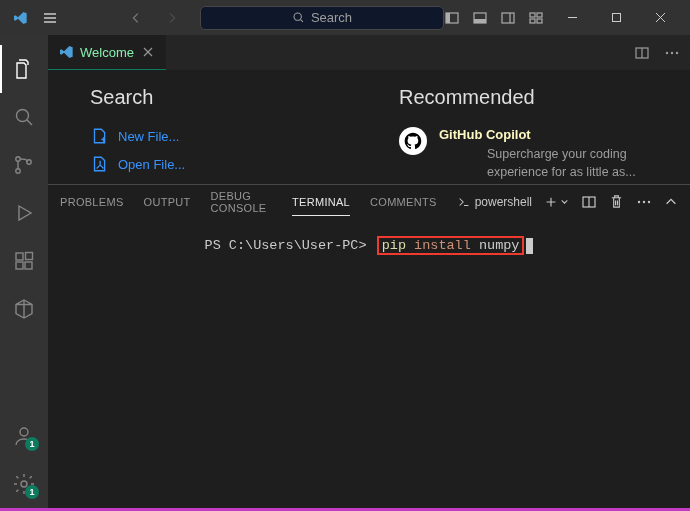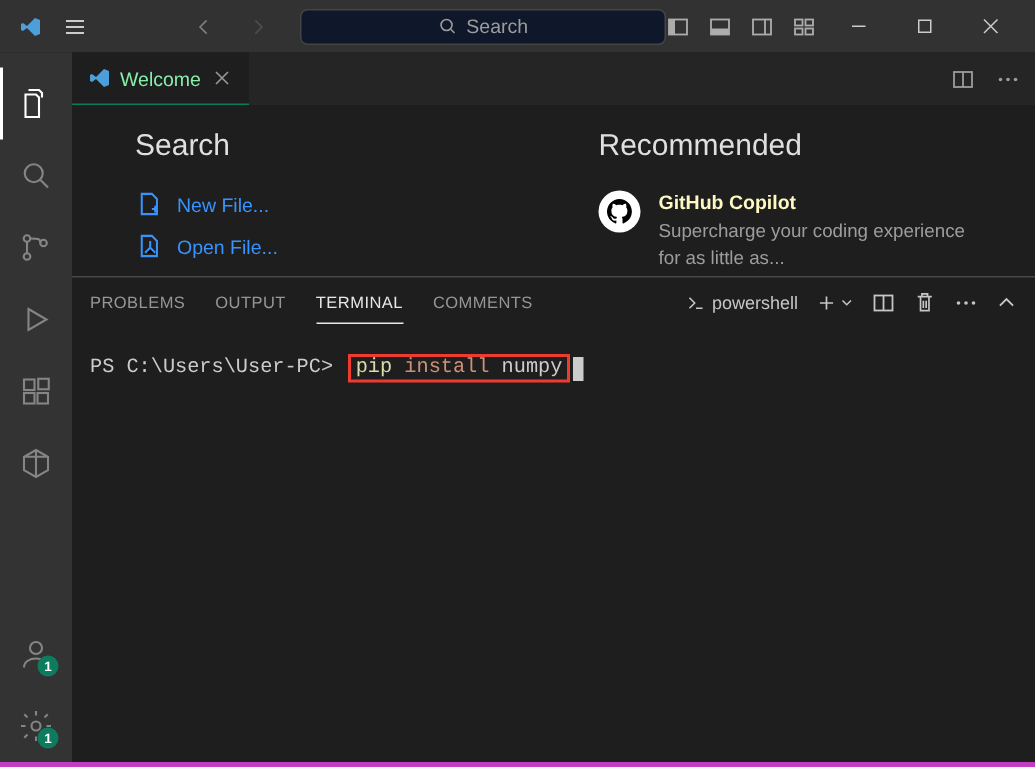--- a/index.html
+++ b/index.html
@@ -178,27 +178,28 @@
       height: 28px;
       background: #fff;
       border-radius: 50%;
       display: flex;
       align-items: center;
       justify-content: center;
       color: #000;
       flex-shrink: 0;
     }
     .rectitle { color: #fef9c3; font-weight: 600; margin-bottom: 3px; }
-    .recdesc { color: #9d9d9d; font-size: 12.5px; line-height:1.45; }
+    .recdesc { color: #9d9d9d; font-size: 12.5px; line-height:1.45;margin-left:48px; }
     .panel {
       height: 324px;
       border-top: 1px solid #474747;
       display: flex;
       flex-direction: column;
       background: #1e1e1e;
+      align-items: center;
     }
     .panel-tabs {
       height: 33px;
       display: flex;
       align-items: center;
       padding: 0 12px;
       gap: 20px;
       font-size: 11px;
       color: #969696;
     }
@@ -426,20 +427,21 @@
             <div class="recdesc">Supercharge your coding experience for as little as...</div>
           </div>
         </div>
       </div>
     </div>
 
     <div class="panel">
       <div class="panel-tabs">
         <div class="ptab">PROBLEMS</div>
         <div class="ptab">OUTPUT</div>
+        <div class="ptab">DEBUG CONSOLE</div>
         <div class="ptab active">TERMINAL</div>
         <div class="ptab">COMMENTS</div>
         <div class="panel-right">
           <div style="display:flex;align-items:center;gap:4px">
             <svg width="14" height="14" viewBox="0 0 16 16">
                 <path fill="none" stroke="currentColor" stroke-width="1.2" d="M3 4l4 4-4 4M8 12h5"></path>
               </svg>
             <span>powershell</span>
           </div>
           <div style="display:flex;align-items:center;gap:2px">

